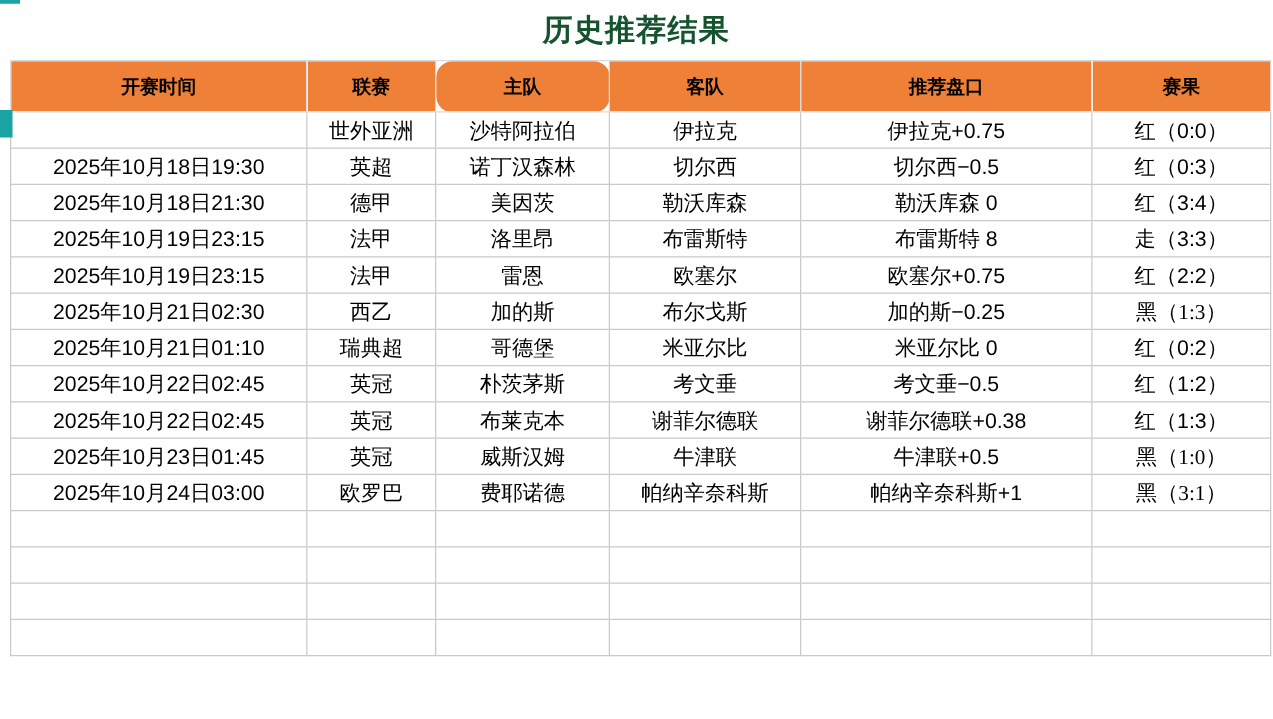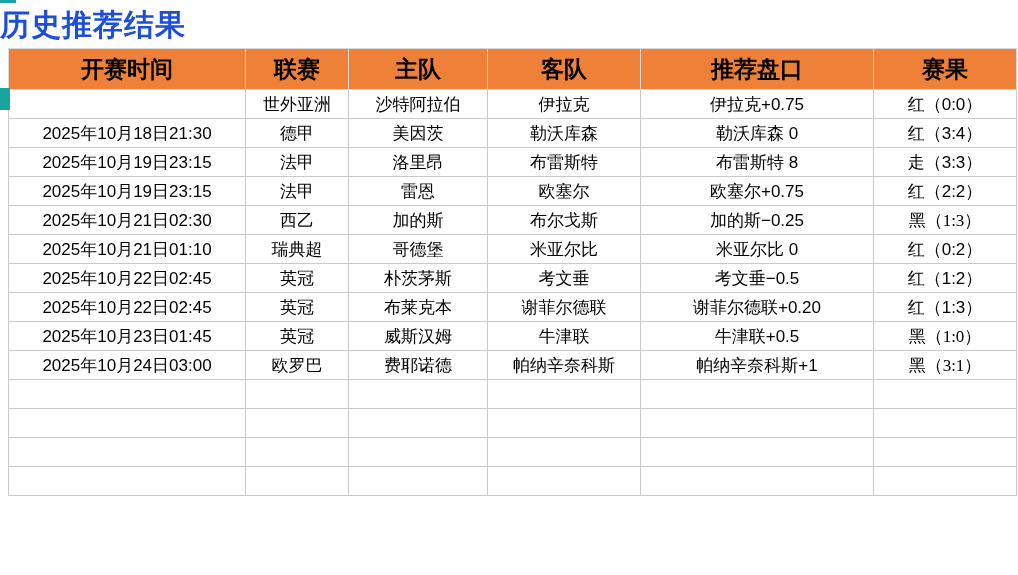--- a/index.html
+++ b/index.html
@@ -32,24 +32,24 @@
   }
   .accent-left {
     position: absolute;
     left: 0;
     top: 88px;
     width: 10px;
     height: 22px;
     background: #1aa3a3;
   }
   .title {
-    text-align: left;
-    font-size: 30px;
+    text-align: center;
+    font-size: 24px;
     font-weight: bold;
-    color: #1d4ed8;
+    color: #14532d;
     letter-spacing: 1px;
     padding-top: 8px;
     padding-bottom: 6px;
     line-height: 34px;
   }
   table.main {
     border-collapse: collapse;
     width: 1002px;
     margin: 0 8px;
     table-layout: fixed;
@@ -60,27 +60,27 @@
     font-size: 17px;
     text-align: center;
     color: #000000;
     padding: 0;
     overflow: hidden;
     white-space: nowrap;
   }
   table.main thead th {
     background: #ee8037;
     font-weight: bold;
-    font-size: 23px;
+    font-size: 15px;
     height: 40px;
     border: 1px solid #d9d9d9;
   }
   .col-time { width: 236px; }
   .col-league { width: 102px; }
-  .col-home { width: 138px; }
+  .col-home { width: 138px; border-radius: 13px; }
   .col-away { width: 152px; }
   .col-pick { width: 232px; }
   .col-result { width: 142px; }
 
   .res-red { color: #e8221a; }
   .res-black { color: #000000; font-family: Liberation Serif, serif; }
   .res-gold { color: #f0a31e; }
 
   .res-cell .lbl { }
   .res-cell .score { }
@@ -114,20 +114,28 @@
     <tbody id="tbody">
         <tr>
           <td class="col-time"></td>
           <td class="col-league">世外亚洲</td>
           <td class="col-home">沙特阿拉伯</td>
           <td class="col-away">伊拉克</td>
           <td class="col-pick">伊拉克+0.75</td>
           <td class="col-result res-cell res-red"><span class="lbl">红</span><span class="score">（0:0）</span></td>
         </tr>
         <tr>
+          <td class="col-time">2025年10月18日19:30</td>
+          <td class="col-league">英超</td>
+          <td class="col-home">诺丁汉森林</td>
+          <td class="col-away">切尔西</td>
+          <td class="col-pick">切尔西−0.5</td>
+          <td class="col-result res-cell res-red"><span class="lbl">红</span><span class="score">（0:3）</span></td>
+        </tr>
+        <tr>
           <td class="col-time">2025年10月18日21:30</td>
           <td class="col-league">德甲</td>
           <td class="col-home">美因茨</td>
           <td class="col-away">勒沃库森</td>
           <td class="col-pick">勒沃库森 0</td>
           <td class="col-result res-cell res-red"><span class="lbl">红</span><span class="score">（3:4）</span></td>
         </tr>
         <tr>
           <td class="col-time">2025年10月19日23:15</td>
           <td class="col-league">法甲</td>
@@ -166,21 +174,21 @@
           <td class="col-home">朴茨茅斯</td>
           <td class="col-away">考文垂</td>
           <td class="col-pick">考文垂−0.5</td>
           <td class="col-result res-cell res-red"><span class="lbl">红</span><span class="score">（1:2）</span></td>
         </tr>
         <tr>
           <td class="col-time">2025年10月22日02:45</td>
           <td class="col-league">英冠</td>
           <td class="col-home">布莱克本</td>
           <td class="col-away">谢菲尔德联</td>
-          <td class="col-pick">谢菲尔德联+0.20</td>
+          <td class="col-pick">谢菲尔德联+0.38</td>
           <td class="col-result res-cell res-red"><span class="lbl">红</span><span class="score">（1:3）</span></td>
         </tr>
         <tr>
           <td class="col-time">2025年10月23日01:45</td>
           <td class="col-league">英冠</td>
           <td class="col-home">威斯汉姆</td>
           <td class="col-away">牛津联</td>
           <td class="col-pick">牛津联+0.5</td>
           <td class="col-result res-cell res-black"><span class="lbl">黑</span><span class="score">（1:0）</span></td>
         </tr>

